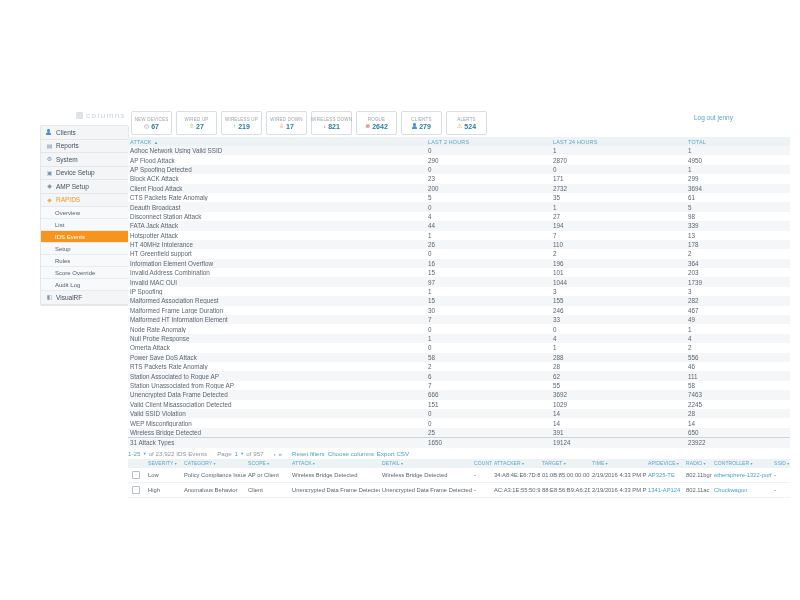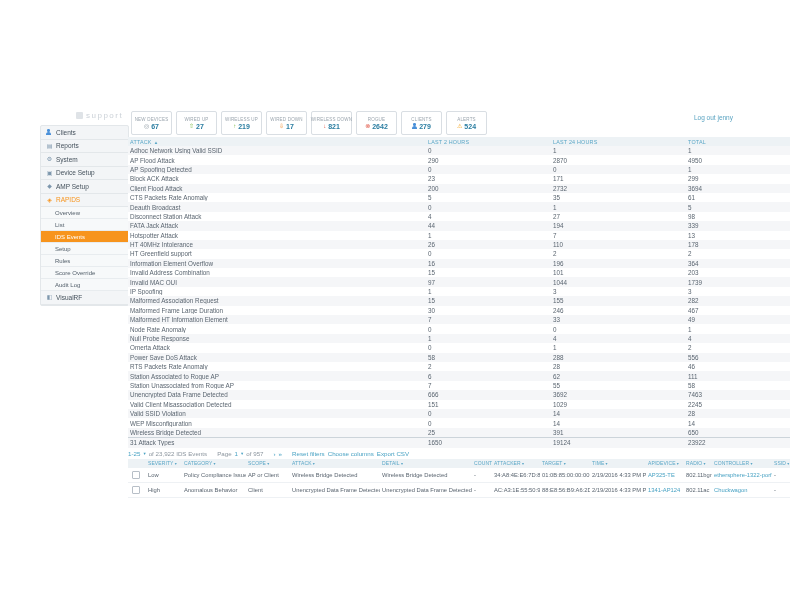--- a/index.html
+++ b/index.html
@@ -72,21 +72,21 @@
   .ec5{width:92px;} .ec6{width:20px;} .ec7{width:48px;} .ec8{width:50px;} .ec9{width:56px;}
   .ec10{width:38px;} .ec11{width:28px;} .ec12{width:60px;} .ec13{width:18px;}
 </style>
 </head>
 <body>
 
 <div class="canvas">
 
   <div class="brand">
     <div class="logo-sq"></div>
-    <div class="logo-txt">support</div>
+    <div class="logo-txt">columns</div>
   </div>
 
   <div class="logout">Log out jenny</div>
 
   <div class="summary-bar" id="summary-bar">
       <div class="sbox">
         <div class="lbl">NEW DEVICES</div>
         <div class="val">
           <div class="ic" style="color: rgb(139, 151, 161);">◎</div>
           <div>67</div>

